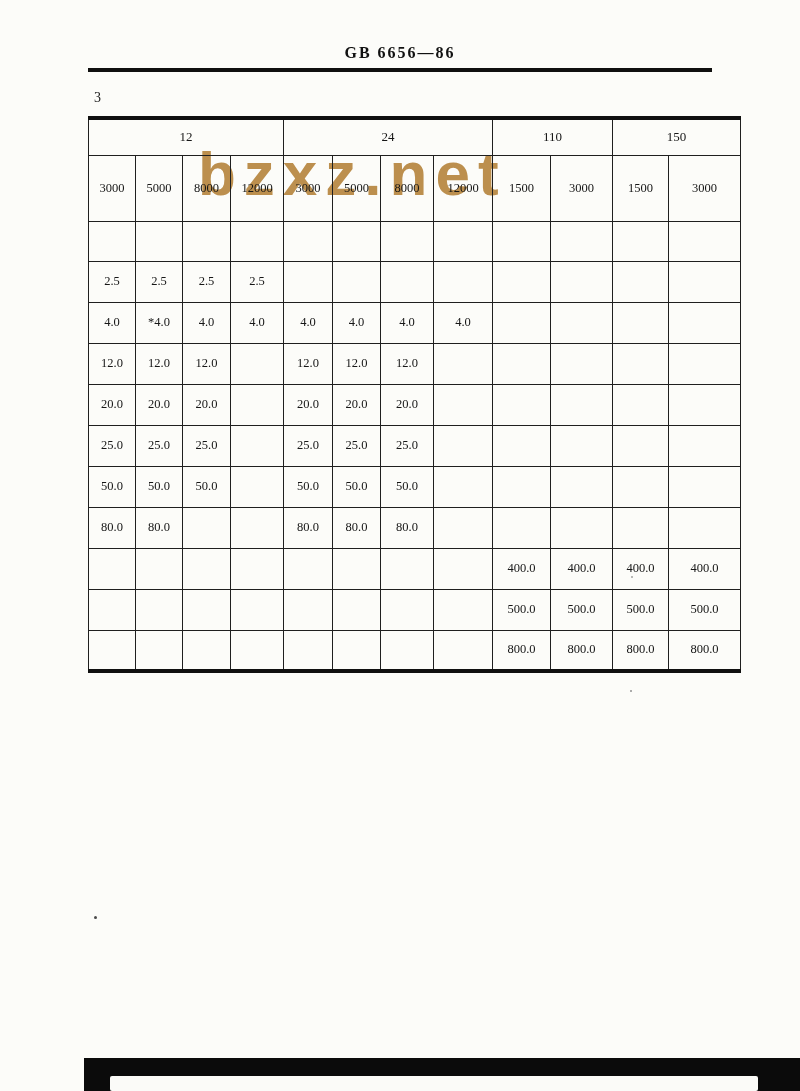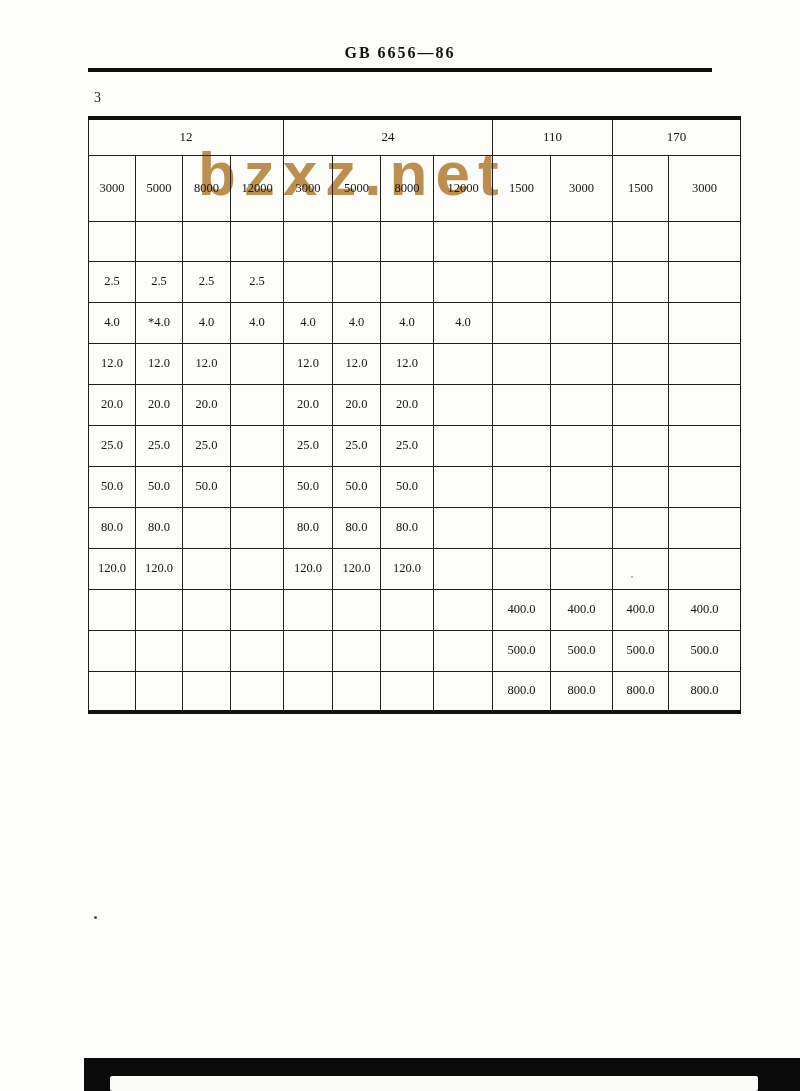--- a/index.html
+++ b/index.html
@@ -135,21 +135,21 @@
         <col style="width: 58px;">
         <col style="width: 62px;">
         <col style="width: 56px;">
         <col style="width: 72px;">
       </colgroup>
       <thead>
         <tr class="group-row">
           <th colspan="4" class="group-th">12</th>
           <th colspan="4" class="group-th">24</th>
           <th colspan="2" class="group-th">110</th>
-          <th colspan="2" class="group-th">170</th>
+          <th colspan="2" class="group-th">150</th>
         </tr>
         <tr class="sub-row">
           <th class="sub-th">3000</th>
           <th class="sub-th">5000</th>
           <th class="sub-th">8000</th>
           <th class="sub-th">12000</th>
           <th class="sub-th">3000</th>
           <th class="sub-th">5000</th>
           <th class="sub-th">8000</th>
           <th class="sub-th">12000</th>
@@ -266,34 +266,20 @@
           <td>80.0</td>
           <td>80.0</td>
           <td>80.0</td>
           <td></td>
           <td></td>
           <td></td>
           <td></td>
           <td></td>
         </tr>
         <tr>
-          <td>120.0</td>
-          <td>120.0</td>
-          <td></td>
-          <td></td>
-          <td>120.0</td>
-          <td>120.0</td>
-          <td>120.0</td>
-          <td></td>
-          <td></td>
-          <td></td>
-          <td></td>
-          <td></td>
-        </tr>
-        <tr>
           <td></td>
           <td></td>
           <td></td>
           <td></td>
           <td></td>
           <td></td>
           <td></td>
           <td></td>
           <td>400.0</td>
           <td>400.0</td>

